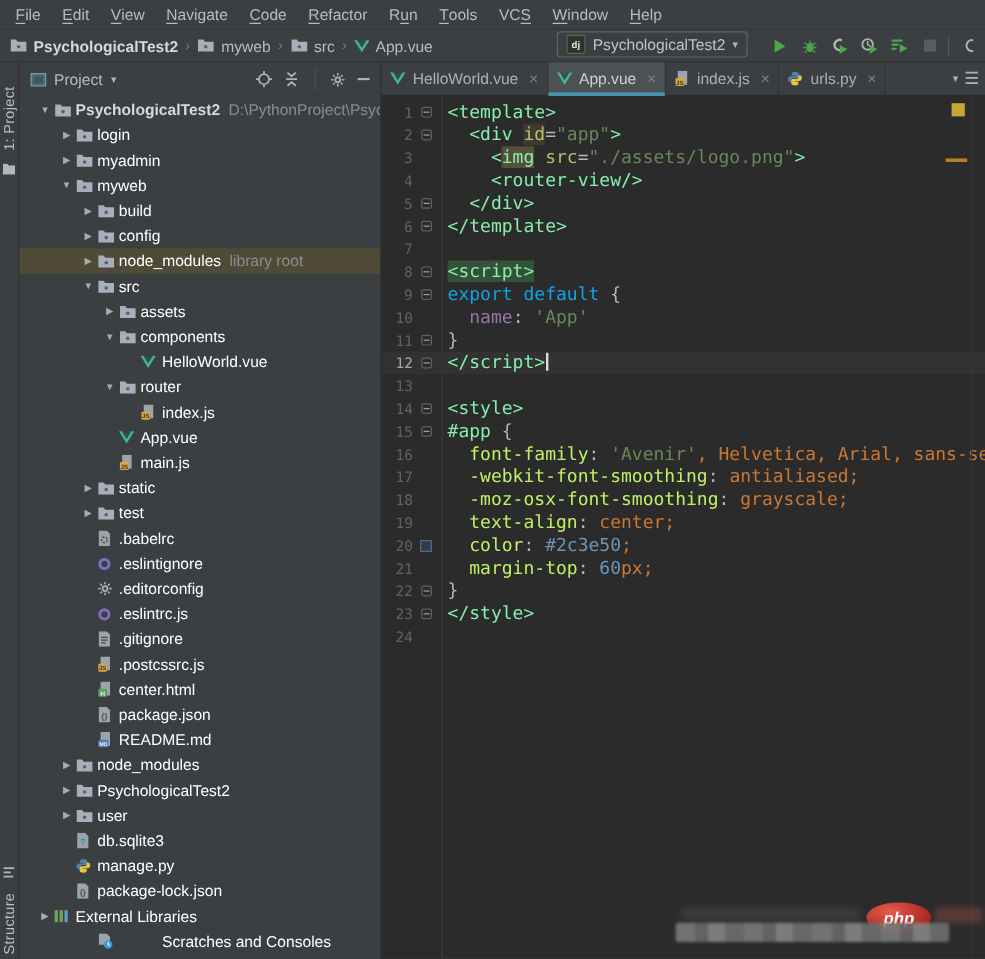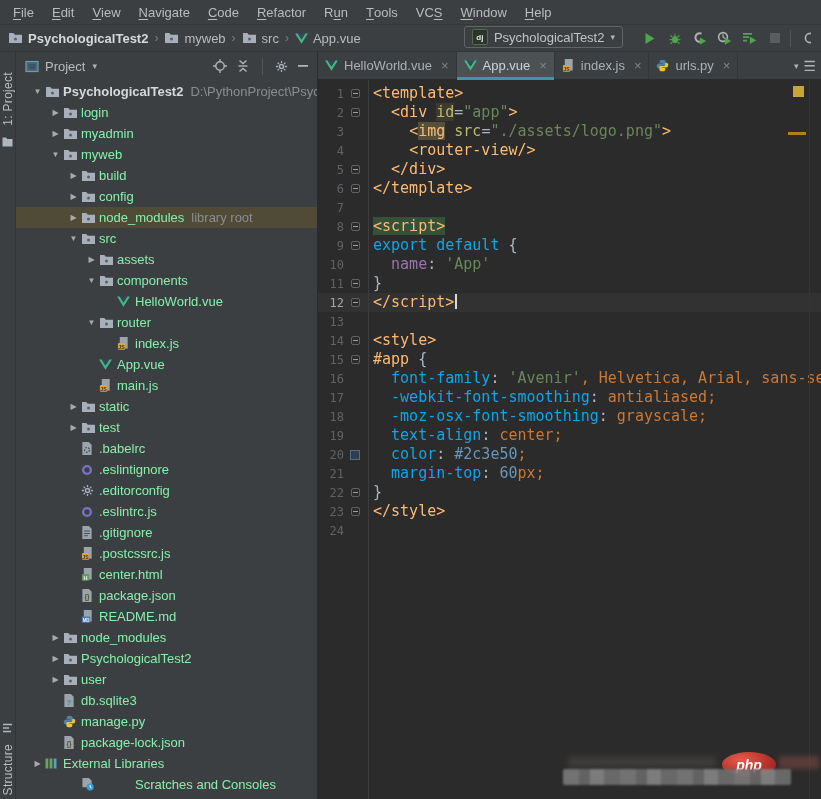--- a/index.html
+++ b/index.html
@@ -34,21 +34,21 @@
   .project{width:301px;flex:none;background:#3C3F41;display:flex;flex-direction:column;border-right:1px solid #2B2B2B;overflow:hidden;}
   .phead{height:28px;flex:none;display:flex;align-items:center;gap:6px;padding:0 8px 0 9px;font-size:13px;}
   .phead .dd{margin-left:1px;}
   .phead-actions{margin-left:auto;display:flex;align-items:center;gap:9px;}
   .pa{display:flex;align-items:center;}
   .ptree{flex:1;overflow:hidden;font-size:13px;padding-top:1px;}
   .trow{height:21px;display:flex;align-items:center;white-space:nowrap;overflow:hidden;}
   .trow.sel{background:#4F4B37;}
   .tarrow{width:15px;flex:none;font-size:8px;color:#A8AAAC;text-align:center;}
   .ticon{width:18px;flex:none;display:flex;align-items:center;}
-  .tlabel{color:#86efac;}
+  .tlabel{color:#ffffff;}
   .tlabel.b{font-weight:bold;color:#D8D8D8;}
   .tpath,.tsuffix{color:#8A8D90;margin-left:7px;}
   
   .editor{flex:1;min-width:0;display:flex;flex-direction:column;background:#2B2B2B;}
   .tabs{height:27px;flex:none;background:#3C3F41;display:flex;align-items:stretch;font-size:13px;border-bottom:1px solid #2B2B2B;}
   .tab{display:flex;align-items:center;gap:6px;padding:0 7px;border-right:1px solid #333638;position:relative;color:#A9B1B8;white-space:nowrap;}
   .tab.active{background:#4C5254;color:#CDD2D6;}
   .tab.active::after{content:"";position:absolute;left:0;right:0;bottom:-1px;height:3px;background:#4593AE;}
   .tab .x{color:#7F8487;margin-left:3px;font-size:13px;line-height:1;}
   .tabs-right{margin-left:auto;display:flex;align-items:center;gap:5px;padding-right:6px;color:#AFB1B3;}
@@ -58,22 +58,22 @@
   .grow{height:19px;display:flex;align-items:center;font-family:"DejaVu Sans Mono",monospace;font-size:12px;color:#606366;}
   .grow.act{background:#323232;color:#A4A6A8;}
   .gnum{width:26px;text-align:right;flex:none;}
   .gfold{width:22px;flex:none;display:flex;justify-content:center;align-items:center;}
   .fold{width:9px;height:9px;border:1px solid #5F6265;border-radius:2px;position:relative;background:#2B2B2B;box-sizing:border-box;}
   .fold::after{content:"";position:absolute;left:1px;right:1px;top:3px;height:1px;background:#9DA0A3;}
   .chip{width:8px;height:8px;border:1px solid #5A6A78;}
   .code{flex:1;min-width:0;padding-top:4px;overflow:hidden;position:relative;}
   .cl{height:19px;line-height:19px;white-space:pre;font-family:"DejaVu Sans Mono",monospace;font-size:15px;color:#A9B7C6;padding-left:4px;}
   .cl.act{background:#323232;}
-  .c-tag{color:#fdba74;} .c-attr{color:#BABC6C;} .c-str{color:#6A8759;}
-  .c-kw{color:#0ea5e9;}  .c-name{color:#9876AA;} .c-prop{color:#0ea5e9;}
+  .c-tag{color:#86efac;} .c-attr{color:#BABC6C;} .c-str{color:#6A8759;}
+  .c-kw{color:#0ea5e9;}  .c-name{color:#9876AA;} .c-prop{color:#bef264;}
   .c-val{color:#CC7832;} .c-num{color:#6897BB;}  .c-pln{color:#A9B7C6;}
   .holive{background:#3E3B2D;} .holive2{background:#55503A;} .hgreen{background:#355239;}
   .caret{display:inline-block;width:2px;height:15px;background:#DADADA;vertical-align:-2px;margin-left:1px;}
   .scrollcol{position:absolute;top:0;right:0;bottom:0;width:11px;border-left:1px solid #333537;}
   .mark-sq{position:absolute;top:6px;right:17px;width:11px;height:11px;background:#C9A634;}
   .mark-dash{position:absolute;top:52px;right:15px;width:18px;height:3px;background:#B2801F;}
   
   .php-logo{position:absolute;left:722px;top:752px;width:54px;height:25px;border-radius:50%;background:radial-gradient(ellipse at 35% 30%,#E65A4C,#A42620 75%);color:#FFF;font-weight:bold;font-style:italic;display:flex;align-items:center;justify-content:center;font-size:14px;}
   .wm-bar{position:absolute;left:563px;top:769px;width:228px;height:16px;border-radius:2px;filter:blur(1.2px);opacity:.9;background:repeating-linear-gradient(90deg,#7A7A7A 0 16px,#696969 16px 27px,#858585 27px 41px,#6F6F6F 41px 57px);}
   .wm-smudge{position:absolute;left:568px;top:757px;width:148px;height:10px;filter:blur(3px);background:#58544F;opacity:.45;}

